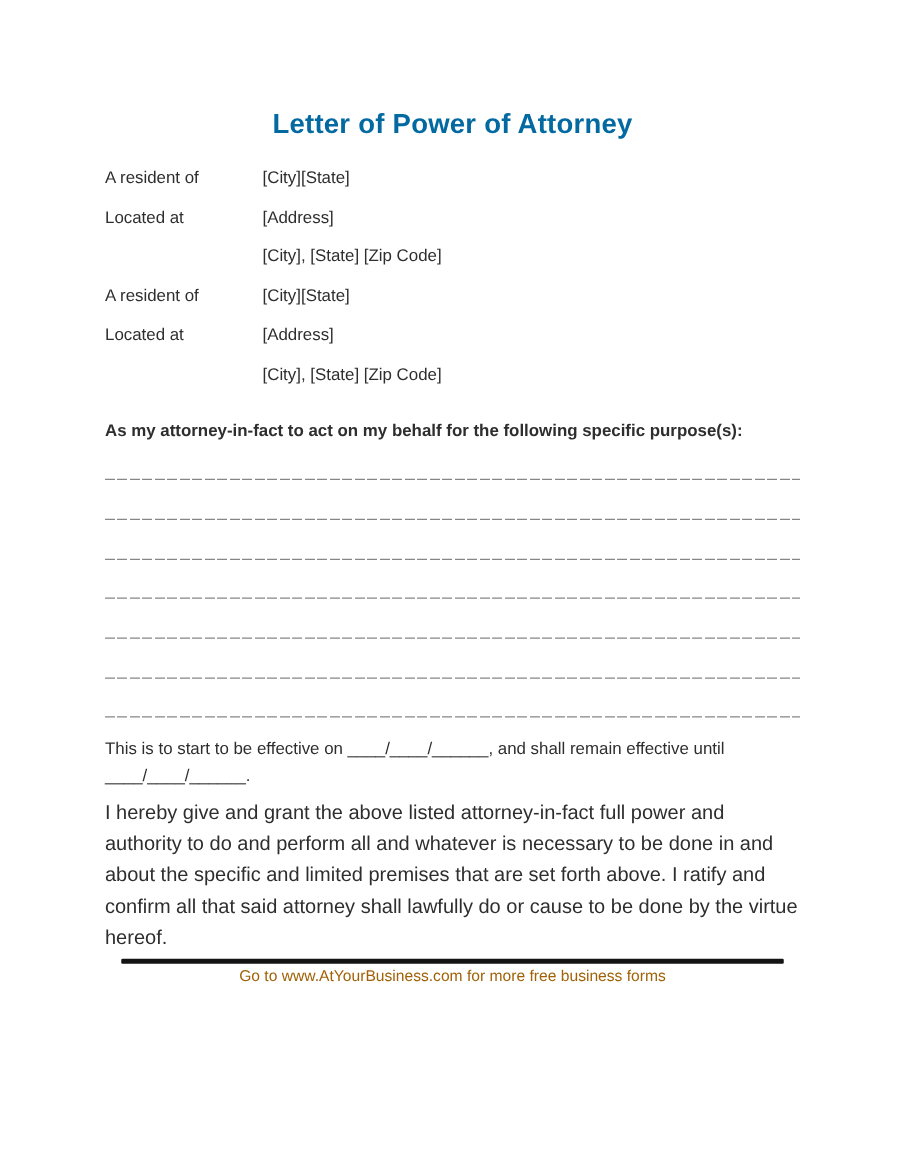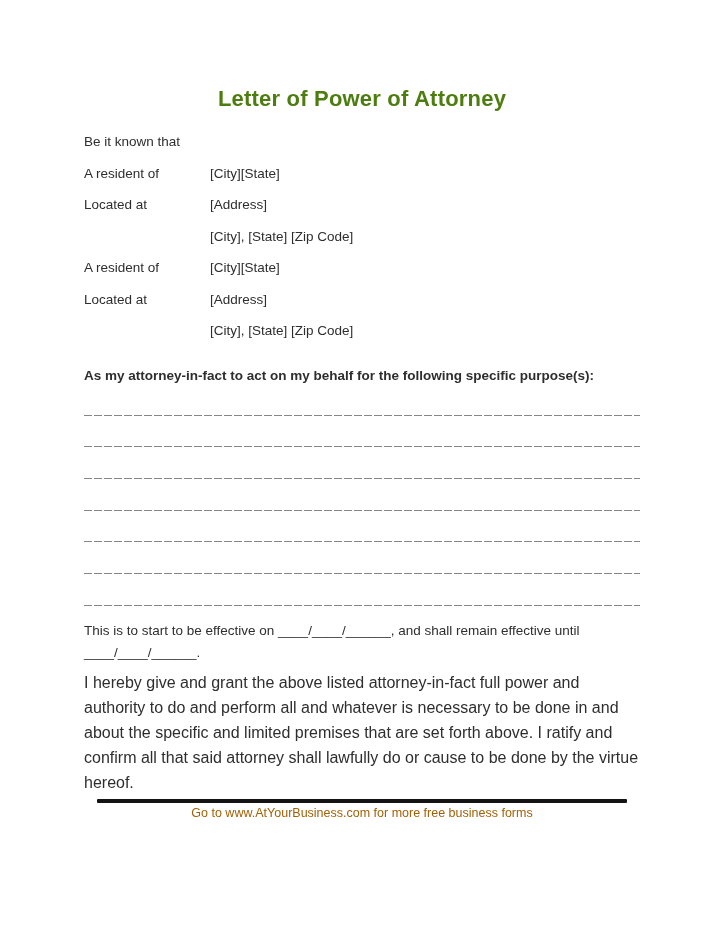--- a/index.html
+++ b/index.html
@@ -13,21 +13,21 @@
     font-family: "Liberation Sans", sans-serif;
     color: #2e2e2e;
     overflow: hidden;
   }
   .doc-title {
     margin: 0 0 21px 0;
     text-align: center;
     font-size: 22px;
     line-height: 26px;
     font-weight: bold;
-    color: #4d7c0f;
+    color: #0369a1;
     letter-spacing: 0.2px;
   }
   .intro-row {
     display: flex;
     font-size: 13.5px;
     line-height: 17px;
     margin-bottom: 14.5px;
   }
   .intro-row .label { flex: 0 0 126px; width: 126px; }
   .intro-row .value { flex: 1 1 auto; }
@@ -70,24 +70,20 @@
 </style>
 </head>
 <body>
 
 <div class="page">
 
   <h1 class="doc-title">Letter of Power of Attorney</h1>
 
   <div>
     <div class="intro-row">
-      <span class="label">Be it known that</span>
-      <span class="value"></span>
-    </div>
-    <div class="intro-row">
       <span class="label">A resident of</span>
       <span class="value">[City][State]</span>
     </div>
     <div class="intro-row">
       <span class="label">Located at</span>
       <span class="value">[Address]</span>
     </div>
     <div class="intro-row">
       <span class="label"></span>
       <span class="value">[City], [State] [Zip Code]</span>

